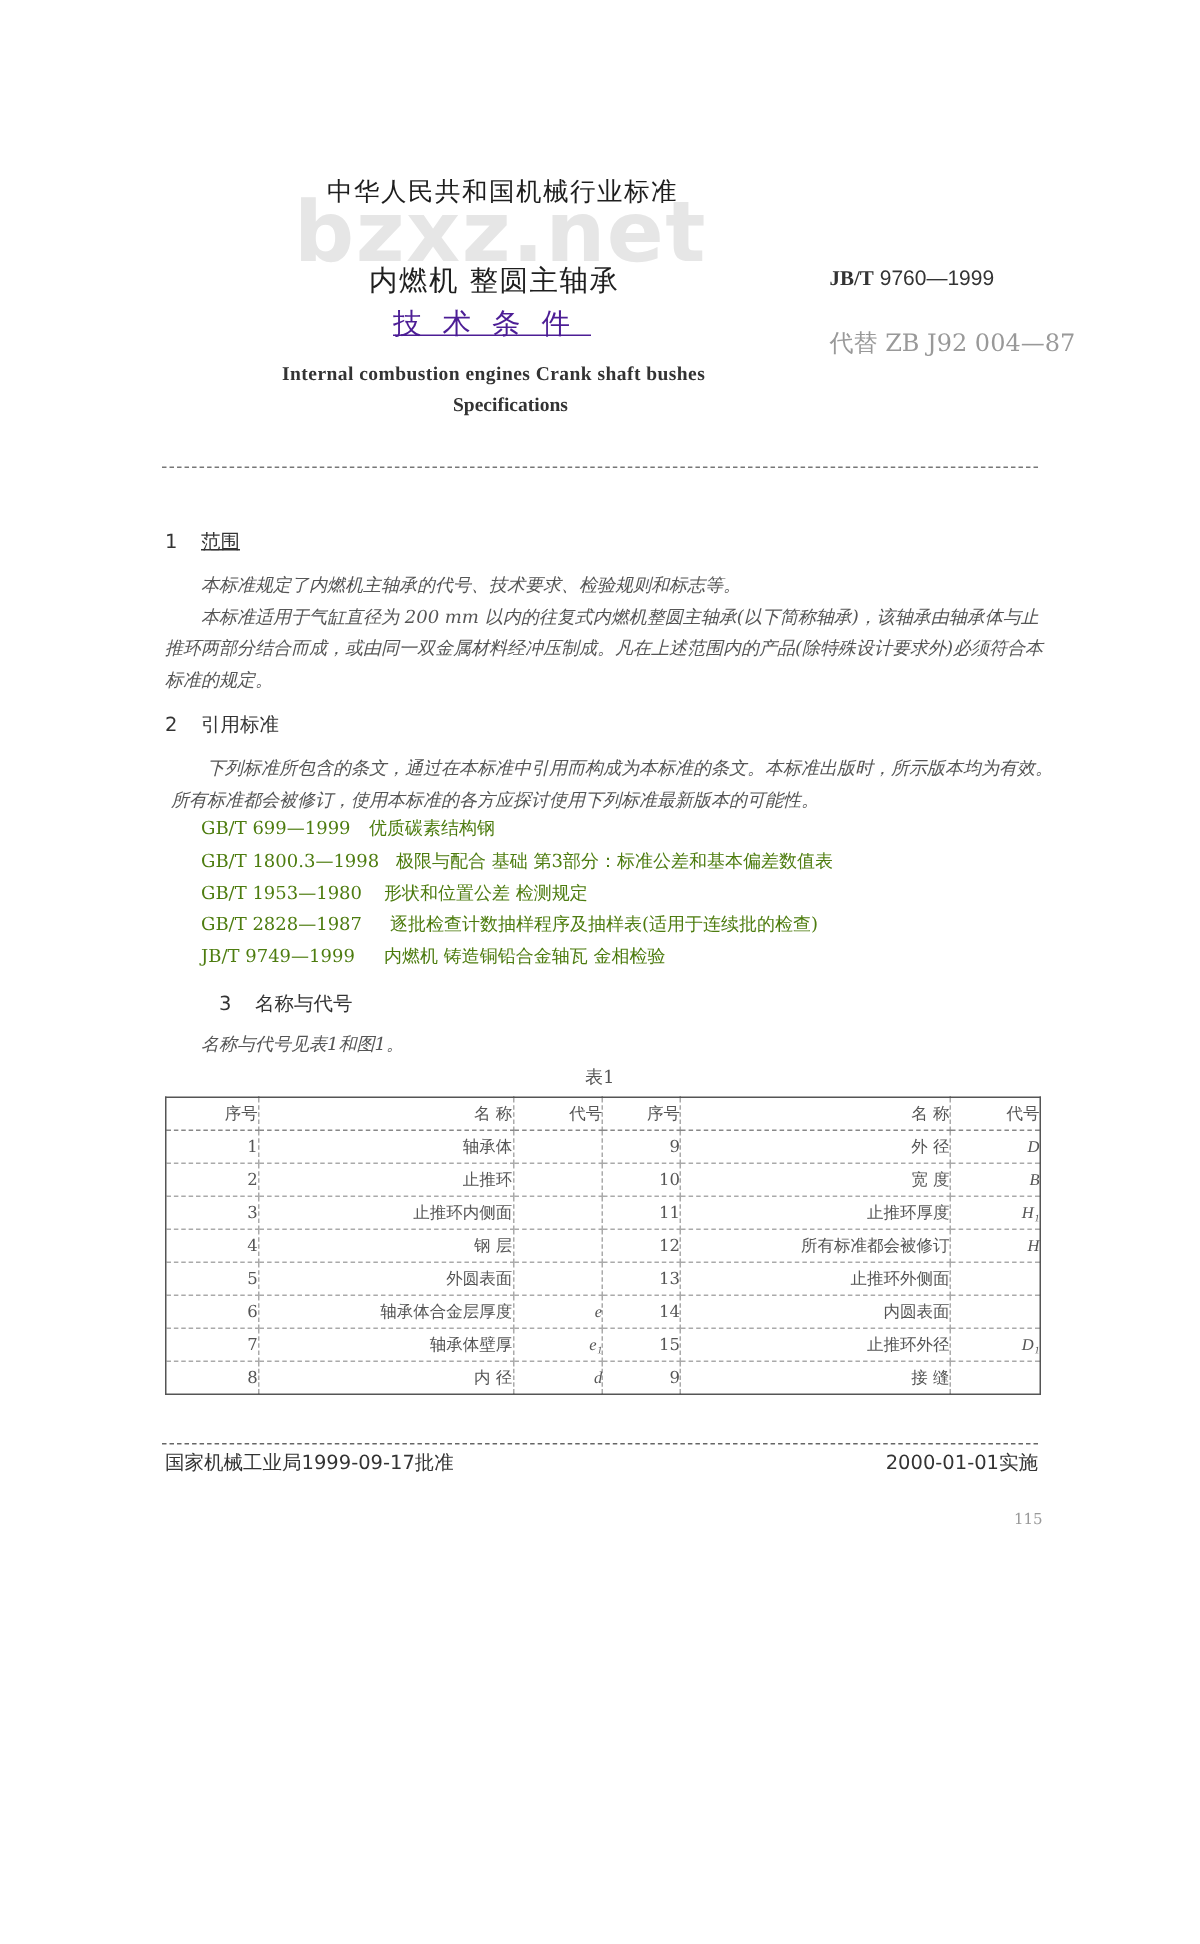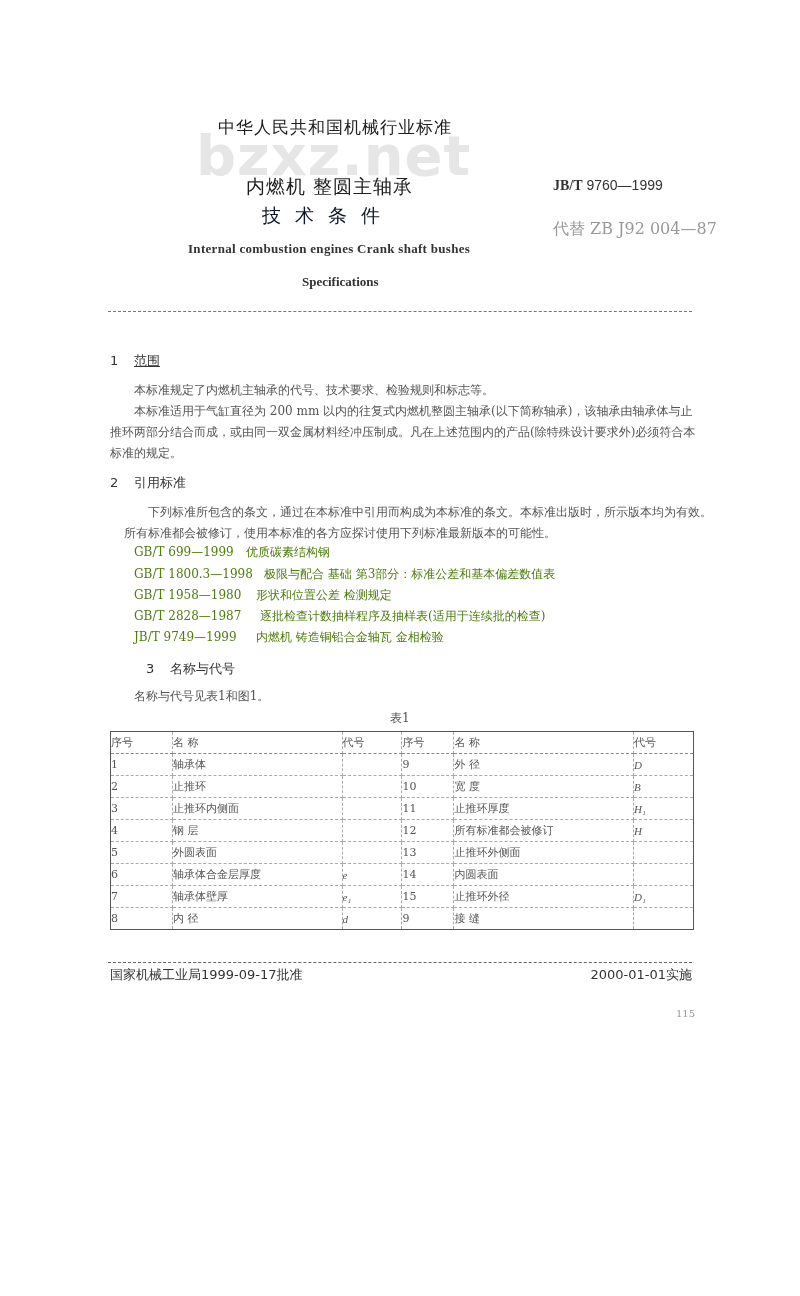--- a/index.html
+++ b/index.html
@@ -4,37 +4,37 @@
 <style>
   html, body { margin: 0; padding: 0; background: #ffffff; }
   body { width: 800px; height: 1296px; position: relative; overflow: hidden;
          font-family: "DejaVu Serif", serif; color: #2a2a2a; }
   .abs { position: absolute; }
   .watermark { left: 196px; top: 128px; font-family: "DejaVu Sans", sans-serif; font-weight: bold;
                font-size: 56px; color: #e6e6e6; letter-spacing: 1px; line-height: 1; z-index: 0; }
   .z1 { z-index: 1; }
   .org { left: 218px; top: 116px; font-family: "DejaVu Sans", sans-serif; font-size: 17px; letter-spacing: 1px; color: #1e1e1e; }
   .title1 { left: 246px; top: 174px; font-family: "DejaVu Sans", sans-serif; font-size: 19px; color: #1e1e1e; letter-spacing: 1px; }
-  .title2 { left: 262px; top: 203px; font-family: "DejaVu Sans", sans-serif; font-size: 19px; color: #0f172a; letter-spacing: 14px; }
+  .title2 { left: 262px; top: 203px; font-family: "DejaVu Sans", sans-serif; font-size: 19px; color: #4c1d95; letter-spacing: 14px; text-decoration: underline; }
   .stdno { left: 553px; top: 177px; font-family: "Liberation Sans", sans-serif; font-size: 14px; color: #333; }
   .stdno b { font-family: "Liberation Serif", serif; }
   .replace { left: 553px; top: 219px; font-size: 16px; color: #999; }
   .en1 { left: 188px; top: 241px; font-family: Liberation Serif, serif; font-weight: bold; font-size: 13px; color: #333; letter-spacing: 0.3px; }
-  .en2 { left: 302px; top: 262px; font-family: "Liberation Serif", serif; font-weight: bold; font-size: 13px; color: #333; margin-top: 12px; }
+  .en2 { left: 302px; top: 262px; font-family: "Liberation Serif", serif; font-weight: bold; font-size: 13px; color: #333; }
   .rule-top { left: 108px; top: 311px; width: 584px; border-top: 1px dashed #777; }
   .h { font-family: "DejaVu Sans", sans-serif; font-size: 13px; color: #333; }
   .h .num { display: inline-block; width: 24px; }
-  .p { font-size: 12px; color: #555; line-height: 21px; width: 590px; }
+  .p { font-size: 12px; color: #555; line-height: 21px; width: 590px; font-style: italic; }
   .indent { text-indent: 24px; }
   .ref { left: 134px; font-size: 12px; color: #4d7c0f; white-space: nowrap; }
   .ref .code { display: inline-block; }
   .caption { left: 390px; top: 710px; font-size: 12px; color: #555; }
   table.t1 { position: absolute; left: 110px; top: 731px; width: 584px; border-collapse: collapse;
              font-size: 11px; color: #555; }
-  table.t1 td, table.t1 th { border: 1px dashed #aaa; text-align: left; height: 21px; padding: 0; font-weight: normal; }
+  table.t1 td, table.t1 th { border: 1px dashed #aaa; text-align: right; height: 21px; padding: 0; font-weight: normal; }
   table.t1 { border: 1px solid #555; }
   table.t1 th { border-bottom: 1px dashed #888; }
   .sym { font-style: italic; font-family: "Liberation Serif", serif; }
   .rule-bot { left: 108px; top: 962px; width: 584px; border-top: 1px dashed #666; }
   .approve { left: 110px; top: 966px; font-family: "DejaVu Sans", sans-serif; font-size: 13px; color: #333; }
   .implement { right: 108px; top: 966px; font-family: "DejaVu Sans", sans-serif; font-size: 13px; color: #333; }
   .pageno { left: 676px; top: 1008px; font-size: 10px; color: #999; }
 </style>
 </head>
 <body>
@@ -55,29 +55,29 @@
 
 <div class="abs h" style="left:110px; top:352px;text-decoration:underline;">
   <span class="num">1</span><span>范围</span>
 </div>
 <div class="abs p indent" style="left:110px; top:380px;">本标准规定了内燃机主轴承的代号、技术要求、检验规则和标志等。</div>
 <div class="abs p indent" style="left:110px; top:401px;">本标准适用于气缸直径为 200 mm 以内的往复式内燃机整圆主轴承(以下简称轴承)，该轴承由轴承体与止推环两部分结合而成，或由同一双金属材料经冲压制成。凡在上述范围内的产品(除特殊设计要求外)必须符合本标准的规定。</div>
 
 <div class="abs h" style="left:110px; top:474px;">
   <span class="num">2</span><span>引用标准</span>
 </div>
-<div class="abs p indent" style="left:124px; top:502px;">下列标准所包含的条文，通过在本标准中引用而构成为本标准的条文。本标准出版时，所示版本均为有效。所有标准都会被修订，使用本标准的各方应探讨使用下列标准最新版本的可能性。</div>
+<div class="abs p indent" style="left:114px; top:502px;">下列标准所包含的条文，通过在本标准中引用而构成为本标准的条文。本标准出版时，所示版本均为有效。所有标准都会被修订，使用本标准的各方应探讨使用下列标准最新版本的可能性。</div>
 <div class="abs ref" style="top:544px;">
   <span class="code" style="width:112px;">GB/T 699—1999</span><span>优质碳素结构钢</span>
 </div>
 <div class="abs ref" style="top:566px;">
   <span class="code" style="width:130px;">GB/T 1800.3—1998</span><span>极限与配合  基础  第3部分：标准公差和基本偏差数值表</span>
 </div>
 <div class="abs ref" style="top:587px;">
-  <span class="code" style="width:122px;">GB/T 1958—1980</span><span>形状和位置公差  检测规定</span>
+  <span class="code" style="width:122px;">GB/T 1953—1980</span><span>形状和位置公差  检测规定</span>
 </div>
 <div class="abs ref" style="top:608px;">
   <span class="code" style="width:126px;">GB/T 2828—1987</span><span>逐批检查计数抽样程序及抽样表(适用于连续批的检查)</span>
 </div>
 <div class="abs ref" style="top:629px;">
   <span class="code" style="width:122px;">JB/T 9749—1999</span><span>内燃机  铸造铜铅合金轴瓦  金相检验</span>
 </div>
 
 <div class="abs h" style="left:110px; top:660px;margin-left:36px;">
   <span class="num">3</span><span>名称与代号</span>

